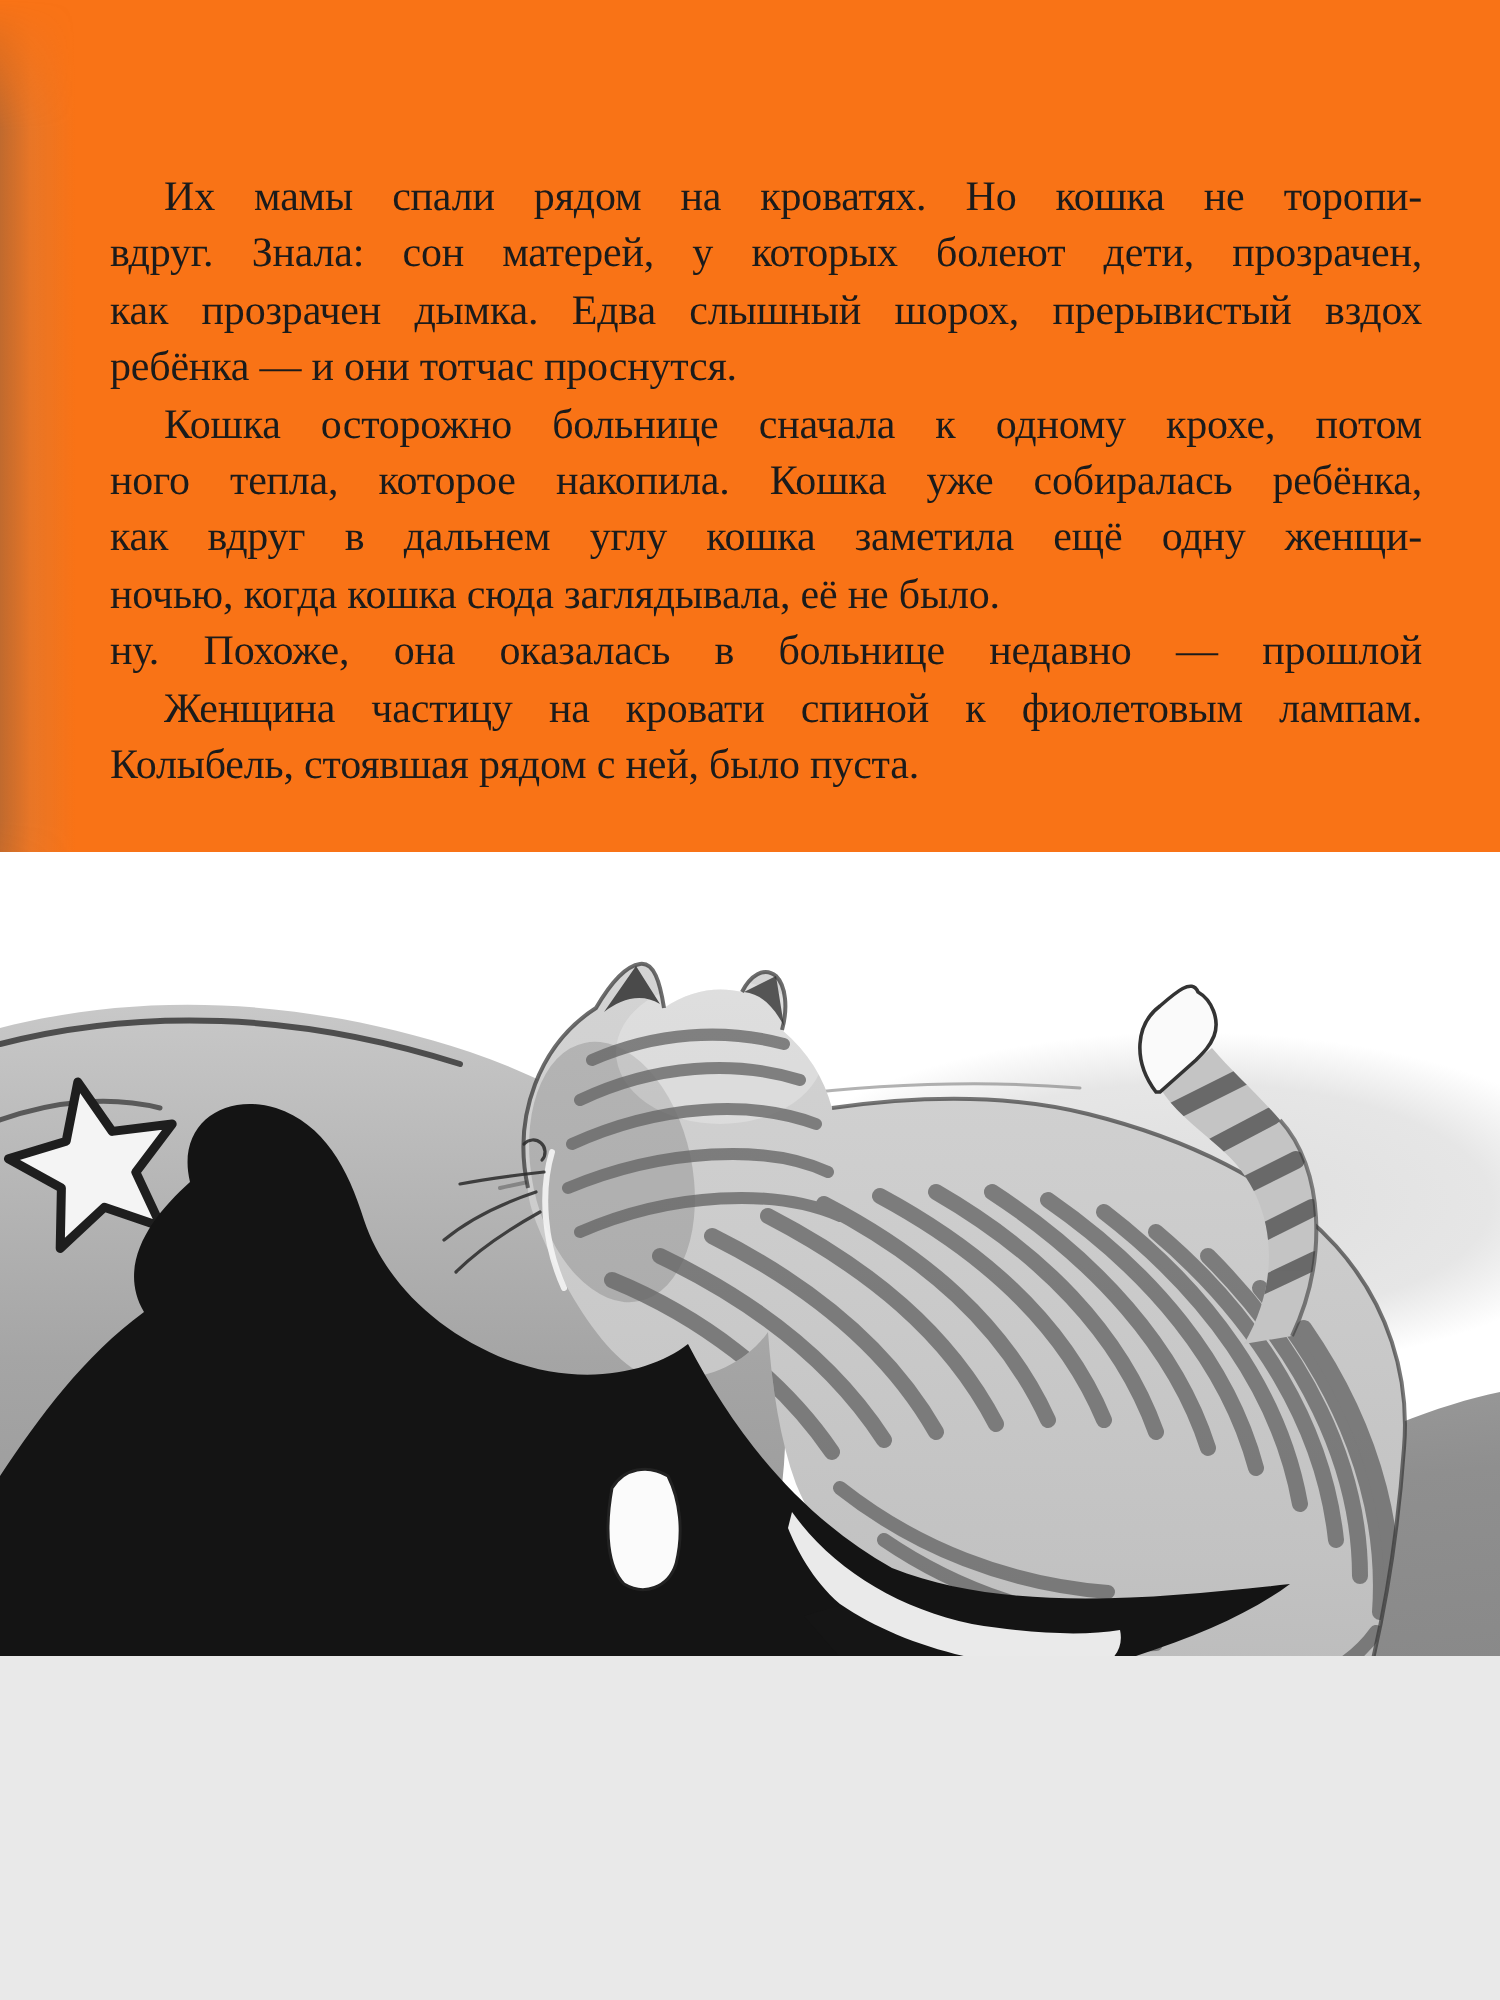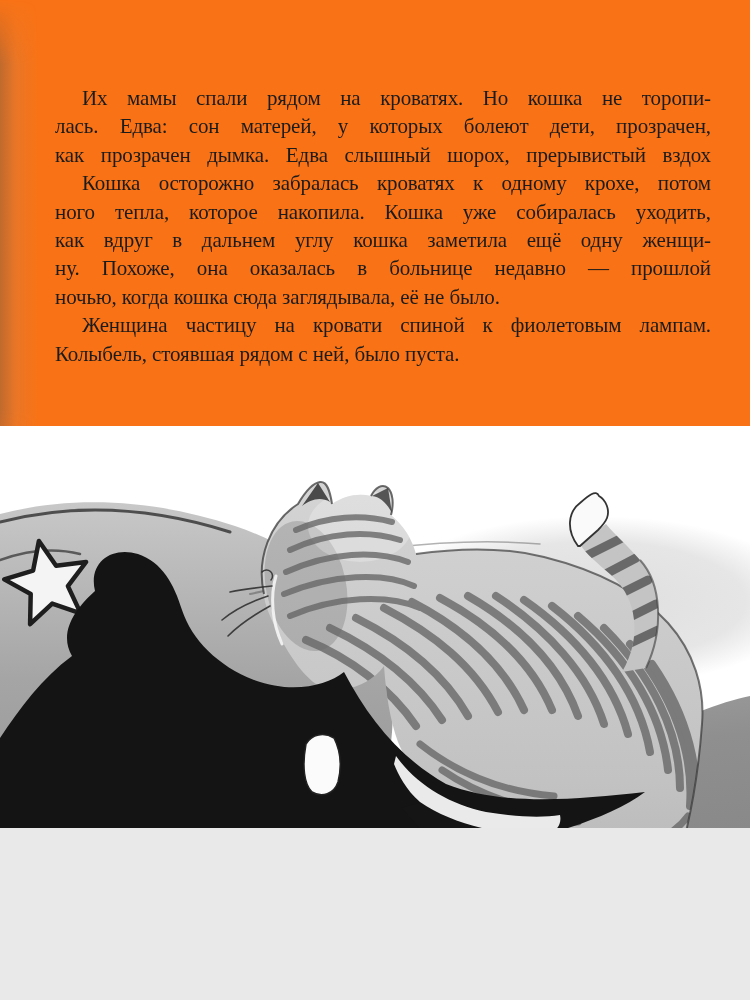--- a/index.html
+++ b/index.html
@@ -20,29 +20,30 @@
 </head>
 <body>
 
 <div class="page">
 
   <div class="spine-shade"></div>
 
   <div class="textblock">
     <div class="para">
       <div class="line first">Их мамы спали рядом на кроватях. Но кошка не торопи-</div>
-      <div class="line">лась. Едва: сон матерей, у которых болеют дети, прозрачен,</div>
+      <div class="line">вдруг. Знала: сон матерей, у которых болеют дети, прозрачен,</div>
       <div class="line">как прозрачен дымка. Едва слышный шорох, прерывистый вздох</div>
+      <div class="line last">ребёнка — и они тотчас проснутся.</div>
     </div>
     <div class="para">
-      <div class="line first">Кошка осторожно забралась кроватях к одному крохе, потом</div>
-      <div class="line">ного тепла, которое накопила. Кошка уже собиралась уходить,</div>
+      <div class="line first">Кошка осторожно больнице сначала к одному крохе, потом</div>
+      <div class="line">ного тепла, которое накопила. Кошка уже собиралась ребёнка,</div>
       <div class="line">как вдруг в дальнем углу кошка заметила ещё одну женщи-</div>
+      <div class="line last">ночью, когда кошка сюда заглядывала, её не было.</div>
       <div class="line">ну. Похоже, она оказалась в больнице недавно — прошлой</div>
-      <div class="line last">ночью, когда кошка сюда заглядывала, её не было.</div>
     </div>
     <div class="para">
       <div class="line first">Женщина частицу на кровати спиной к фиолетовым лампам.</div>
       <div class="line last">Колыбель, стоявшая рядом с ней, было пуста.</div>
     </div>
   </div>
 
   <svg class="illustration" viewBox="0 0 750 574" xmlns="http://www.w3.org/2000/svg">
     <defs>
       <linearGradient id="blanketGrad" x1="0" y1="0" x2="0" y2="1">

